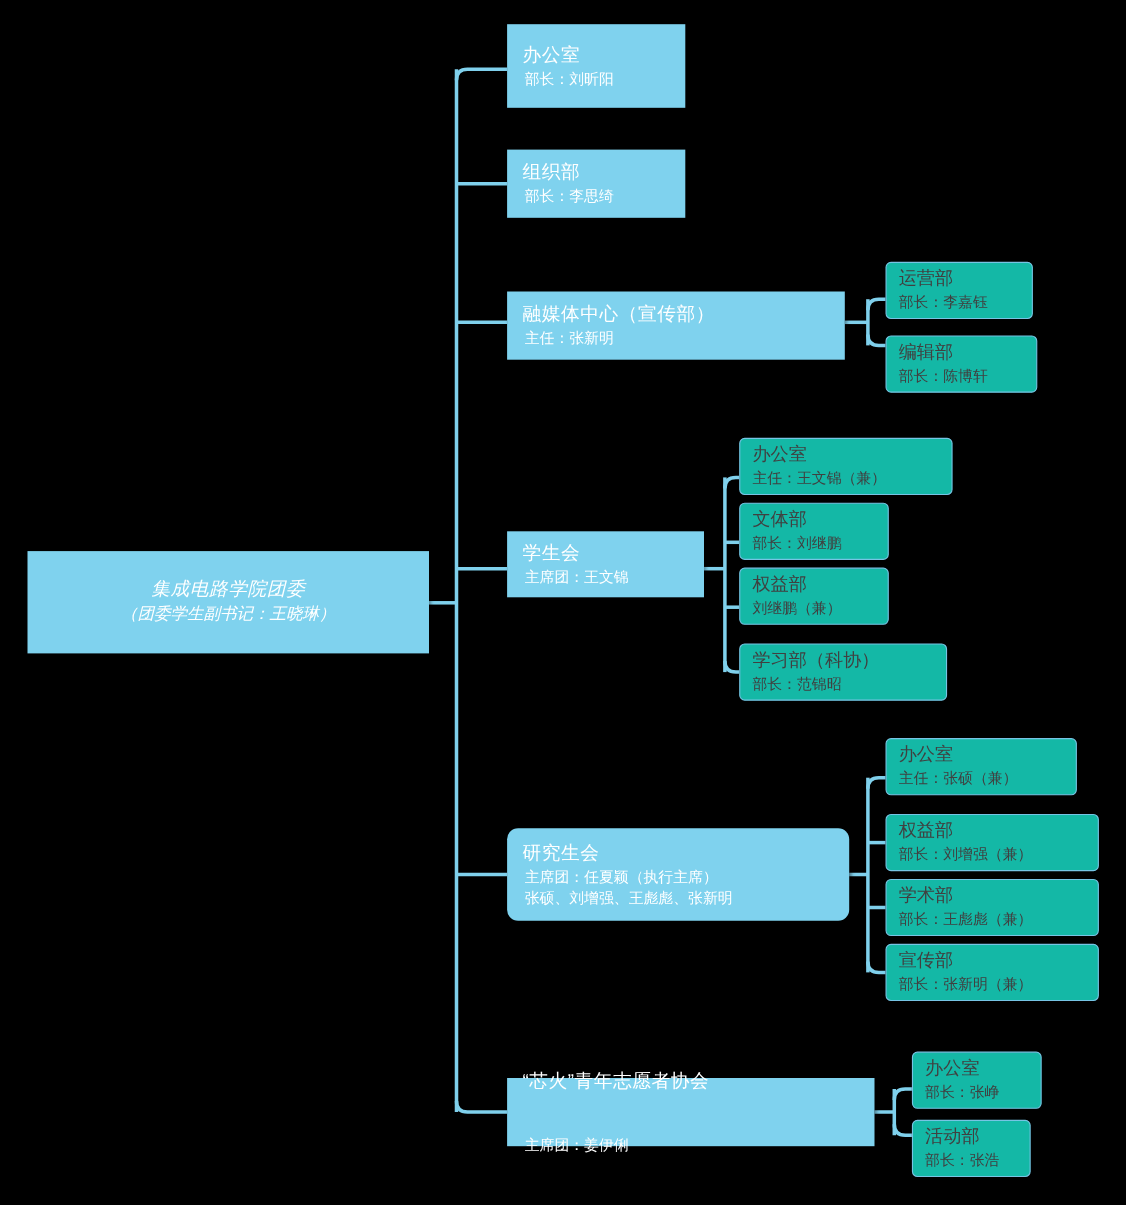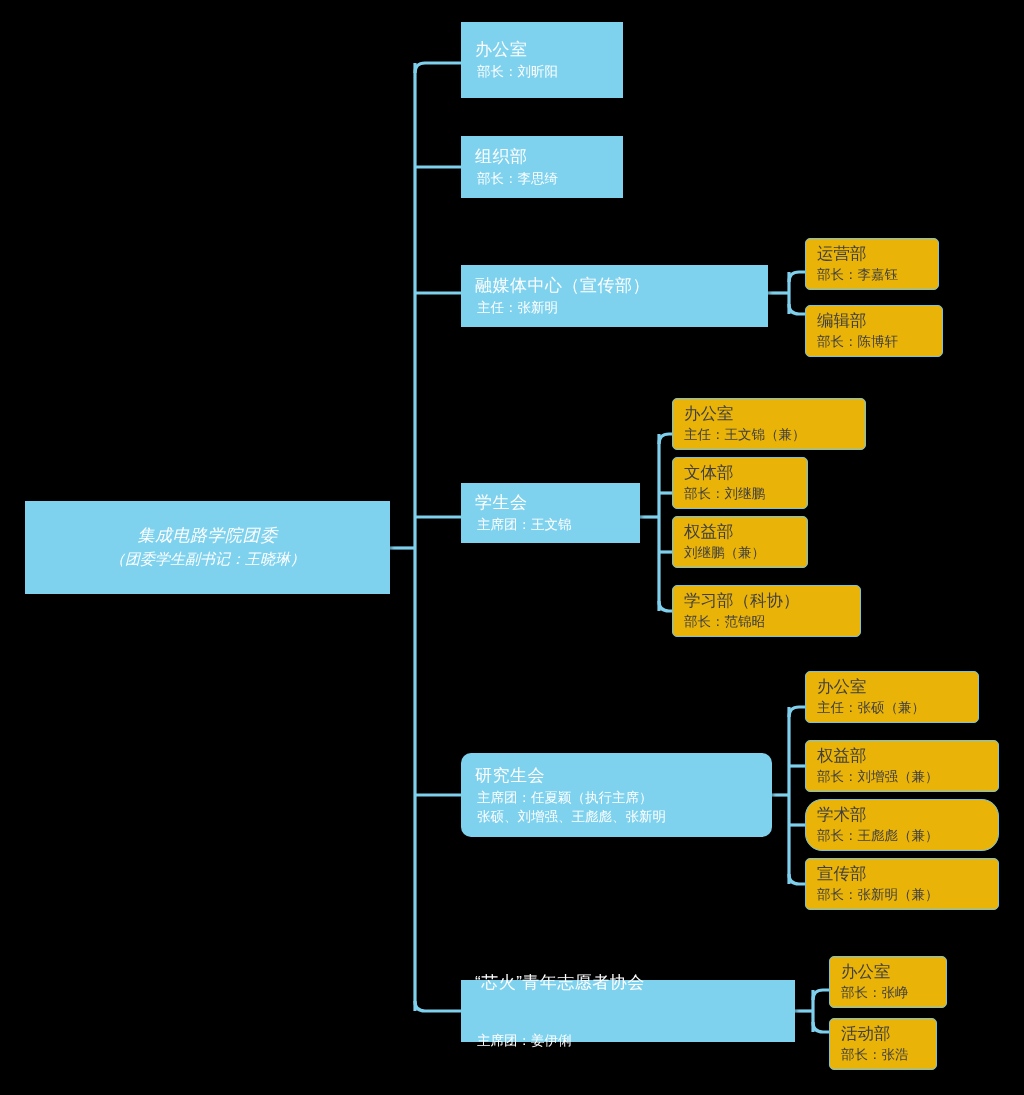--- a/index.html
+++ b/index.html
@@ -59,21 +59,21 @@
   .node-root .node-title,
   .node-root .node-sub {
     text-align: center;
   }
   .node-root .node-sub {
     font-size: 15px;
     line-height: 22px;
   }
   
   .node-leaf {
-    background: #eab308;
+    background: #14b8a6;
     border: 1.3px solid #76c4e4;
     border-radius: 5px;
     color: #404040;
     padding: 3px 11px 5px 11px;
     box-shadow: 2px 2px 3px rgba(0,0,0,0.30);
   }
   .node-leaf .node-title {
     font-size: 16.5px;
     line-height: 23px;
     white-space: nowrap;
@@ -201,21 +201,21 @@
   <div class="node node-leaf" style="left:805px; top:671px; width:174px; height:52px;">
     <div class="node-title">办公室</div>
     <div class="node-sub">主任：张硕（兼）</div>
   </div>
 
   <div class="node node-leaf" style="left:805px; top:740px; width:194px; height:52px;">
     <div class="node-title">权益部</div>
     <div class="node-sub">部长：刘增强（兼）</div>
   </div>
 
-  <div class="node node-leaf" style="left:805px; top:799px; width:194px; height:52px;border-radius:17px;">
+  <div class="node node-leaf" style="left:805px; top:799px; width:194px; height:52px;">
     <div class="node-title">学术部</div>
     <div class="node-sub">部长：王彪彪（兼）</div>
   </div>
 
   <div class="node node-leaf" style="left:805px; top:858px; width:194px; height:52px;">
     <div class="node-title">宣传部</div>
     <div class="node-sub">部长：张新明（兼）</div>
   </div>
 
   <div class="node node-main" style="left:461px; top:980px; width:334px; height:62px;gap:36px;">

